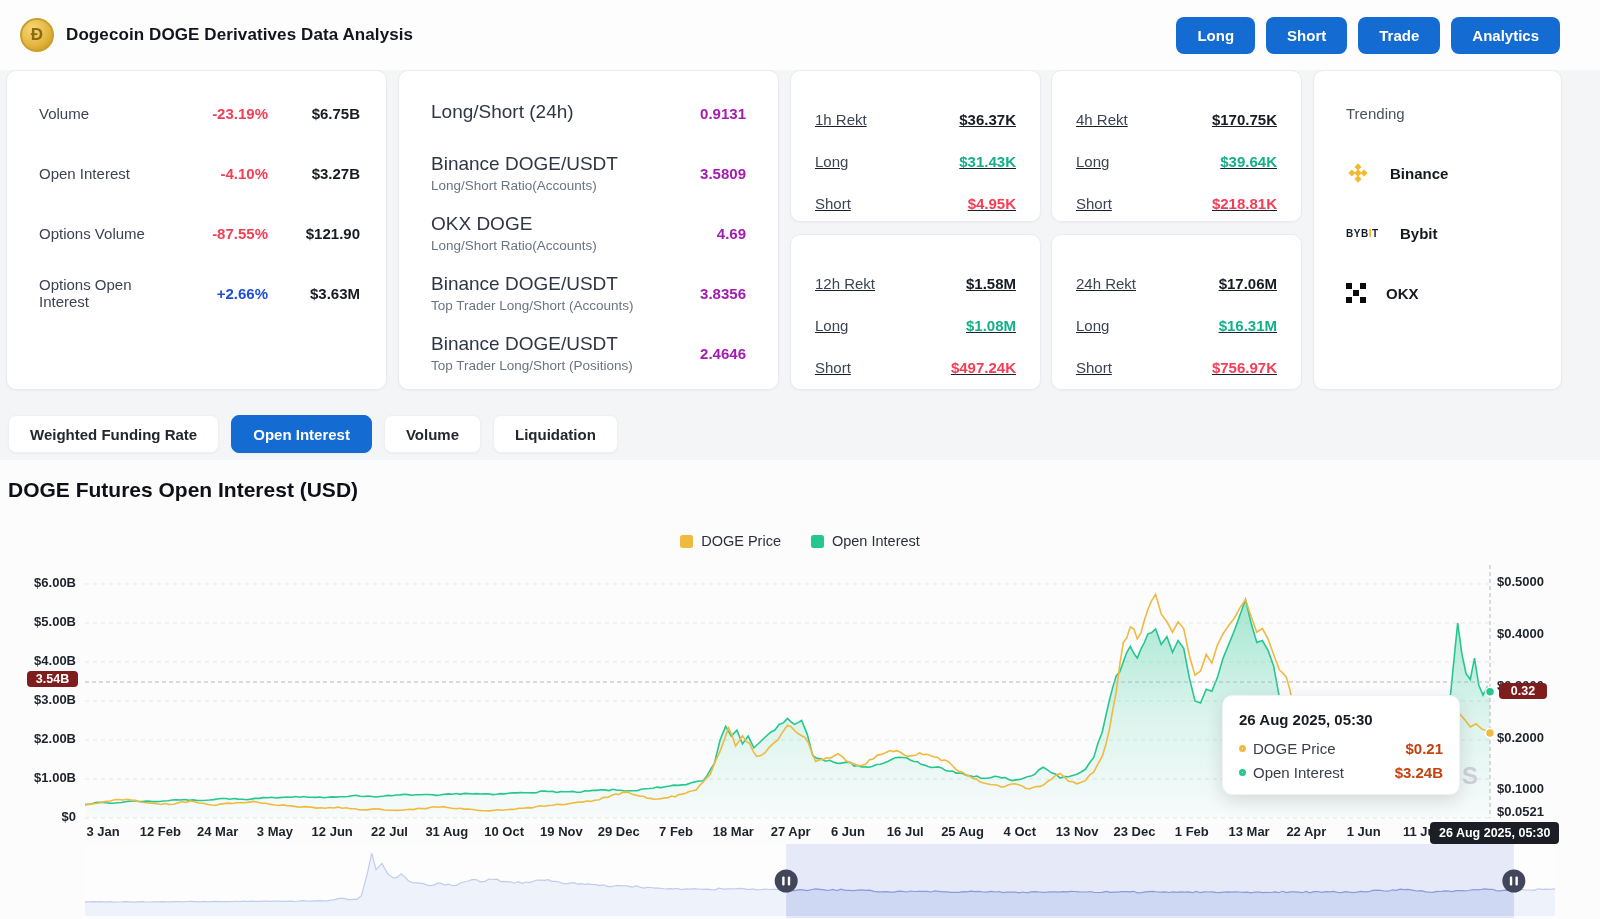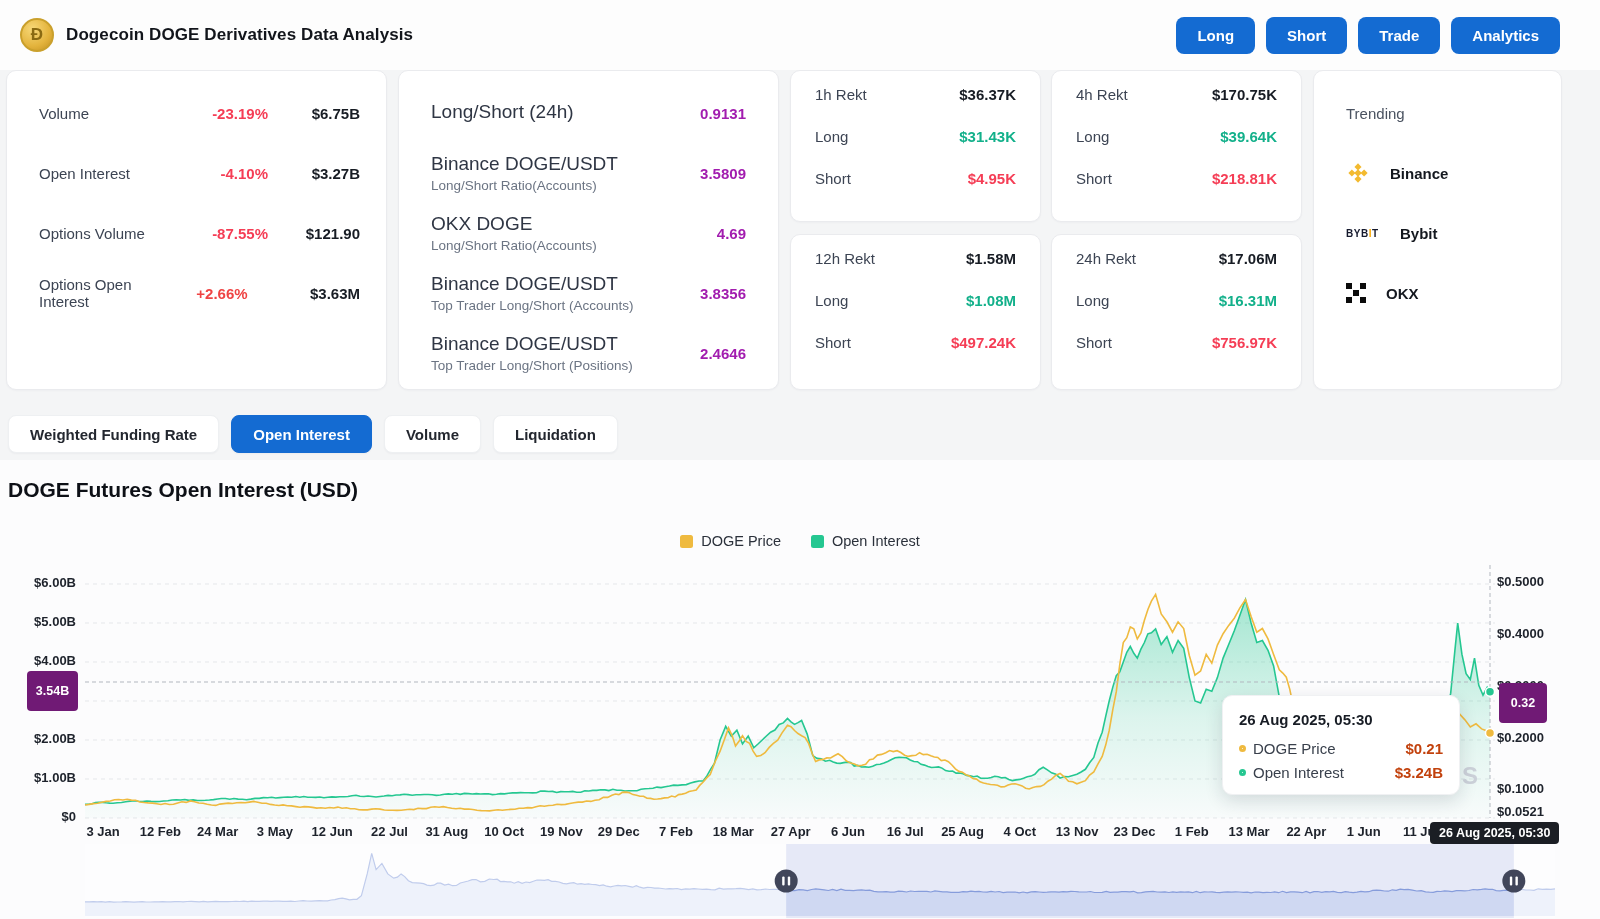--- a/index.html
+++ b/index.html
@@ -23,29 +23,29 @@
   
   .card { position:absolute; background:#fff; border:1px solid #eaebee; border-radius:10px;
           box-shadow:0 1px 2px rgba(20,30,50,.03); }
   .card.tall { top:70px; height:320px; }
   .stats  { left:6px;   width:381px; padding:12px 26px 0 32px; }
   .ratios { left:398px; width:381px; padding:12px 32px 0 32px; }
   .srow { height:60px; display:grid; grid-template-columns:1fr 92px 92px; align-items:center; }
   .srow .lbl { font-size:15px; color:#3c4453; }
   .srow .pct { font-size:15px; font-weight:600; text-align:right; }
   .srow .val { font-size:15px; font-weight:600; color:#171c24; text-align:right; }
-  .pct.down { color:#f53d55; } .pct.up { color:#ef4444;text-align:center; }
+  .pct.down { color:#f53d55; } .pct.up { color:#1d4ed8; }
   .rrow { height:60px; display:flex; align-items:center; justify-content:space-between; }
   .rtitle { font-size:19px; color:#2f3644; }
   .rsub { font-size:13.5px; color:#6b7483; margin-top:3px; }
   .rval { font-size:15px; font-weight:600; color:#a21caf; }
   .rekt { width:251px; padding:15px 24px 0 24px; }
   .rekt.r1 { top:70px;  height:152px; }
   .rekt.r2 { top:234px; height:156px; }
-  .krow { height:42px; display:flex; align-items:flex-start; justify-content:space-between; }
+  .krow { height:42px; display:flex; align-items:flex-end; justify-content:space-between;text-decoration:underline; }
   .krow .klbl { font-size:15px; color:#3c4453; }
   .krow .kval { font-size:15px; font-weight:600; color:#171c24; }
   .kval.green { color:#12b08a; } .kval.red { color:#f53d55; }
   .trending { left:1313px; width:249px; padding:12px 28px 0 32px; }
   .trow { height:60px; display:flex; align-items:center; }
   .t-title { font-size:15px; color:#4a5260; }
   .titem { gap:20px; cursor:pointer; }
   .tname { font-size:15px; font-weight:700; color:#14181f; }
   
   .okx-grid { width:20px; height:20px; display:grid; grid-template:repeat(3,1fr)/repeat(3,1fr); gap:1px; }
@@ -62,21 +62,21 @@
   .tab.active { background:#146bd2; border-color:#146bd2; color:#fff; }
   
   .chart-bg { position:absolute; left:0; top:460px; width:1600px; height:459px; background:#fcfcfd; }
   .chart-title { position:absolute; left:8px; top:478px; font-size:21px; font-weight:800; color:#0d1016; }
   .legend { position:absolute; left:0; top:533px; width:1600px; display:flex; justify-content:center; gap:30px; }
   .litem { display:flex; align-items:center; gap:8px; cursor:pointer; }
   .lsw { width:13px; height:13px; border-radius:2.5px; }
   .litem span.txt { font-size:14.5px; color:#2b313b; }
   svg.chart { position:absolute; left:0; top:0; width:1600px; height:919px; }
   
-  .ybadge { position:absolute; top:671px; height:40px; background:#701a75; color:#fff; z-index:6;
+  .ybadge { position:absolute; top:671px; height:16px; background:#7f1d1d; color:#fff; z-index:6;
             font-size:12.5px; font-weight:700; border-radius:4px; display:flex; align-items:center; justify-content:center; }
   .ybadge.l { left:27px;  width:51px; }
   .ybadge.r { left:1499px; width:48px;margin-top:12px; }
   .watermark { position:absolute; left:1444px; top:762px; font-size:24px; font-weight:800;
                color:#ccd1d9; letter-spacing:2px; z-index:2; }
   .tooltip { position:absolute; left:1222px; top:695px; width:238px; background:#fff; z-index:8;
              border:1px solid #f0f1f3; border-radius:10px; padding:15px 16px 13px 16px;
              box-shadow:0 6px 18px rgba(25,35,60,.14); }
   .tt-date { font-size:15px; font-weight:700; color:#181d25; margin-bottom:12px; }
   .tt-row { display:flex; align-items:center; margin-top:7px; font-size:15px; color:#39404c; }

